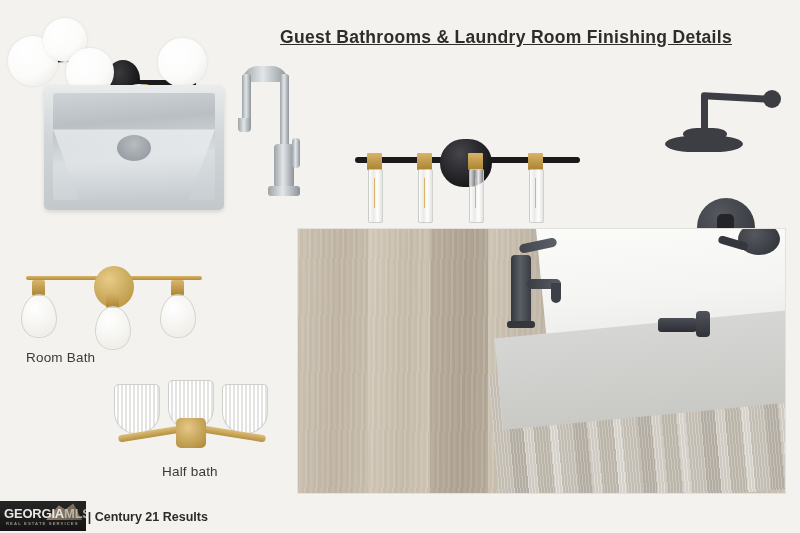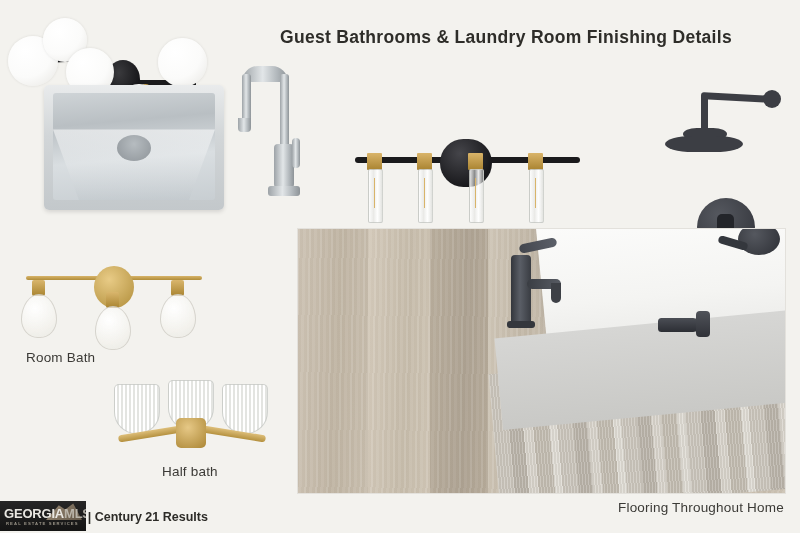--- a/index.html
+++ b/index.html
@@ -112,21 +112,21 @@
       letter-spacing:-.2px;color:#e9e7e2;}
   .logo-word .mls{color:#c6c2b8;opacity:.85;}
   .logo-sub{position:absolute;left:6px;top:20px;font-size:4.2px;letter-spacing:1.1px;
       color:#9a9488;font-weight:bold;}
 </style>
 </head>
 <body>
 
 <div id="board">
 
-  <div class="title" style="left:280px;top:27px;">Guest Bathrooms &amp; Laundry Room Finishing Details</div>
+  <div class="title" style="left:280px;top:27px;text-decoration:underline;">Guest Bathrooms &amp; Laundry Room Finishing Details</div>
 
   <div class="globe-fixture">
     <div class="bar-blk" style="left:88px;top:58px;width:100px;height:7px;"></div>
     <div class="bar-blk" style="left:28px;top:34px;width:58px;height:6px;transform:rotate(-3deg);"></div>
     <div class="blk-canopy" style="left:98px;top:38px;"></div>
     <div class="brass" style="left:28px;top:30px;width:14px;height:16px;border-radius:50%;"></div>
     <div class="brass" style="left:131px;top:62px;width:13px;height:14px;border-radius:50%;"></div>
     <div class="globe" style="left:0px;top:14px;width:50px;height:50px;"></div>
     <div class="globe" style="left:35px;top:-4px;width:44px;height:44px;"></div>
     <div class="globe" style="left:58px;top:26px;width:48px;height:48px;"></div>
@@ -273,21 +273,20 @@
       <div style="position:absolute;left:38px;top:2px;width:14px;height:26px;border-radius:4px;
            background:linear-gradient(180deg,#50535a,#303238);"></div>
     </div>
 
     <div style="position:absolute;left:440px;top:-6px;width:42px;height:32px;border-radius:50%;
          background:radial-gradient(circle at 40% 35%,#55585f,#2c2e34);"></div>
     <div style="position:absolute;left:420px;top:10px;width:30px;height:8px;border-radius:4px;
          background:#34373d;transform:rotate(16deg);"></div>
   </div>
 
-  <div class="caption" style="left:618px;top:500px;">Flooring Throughout Home</div>
 
   <div class="agentbar">
     <div class="agenttext">son | Century 21 Results</div>
     <div class="logo">
       <div class="logo-peak"></div>
       <div class="logo-word">
         <span>GEORGIA</span><span class="mls">MLS</span>
       </div>
       <div class="logo-sub">REAL ESTATE SERVICES</div>
     </div>

